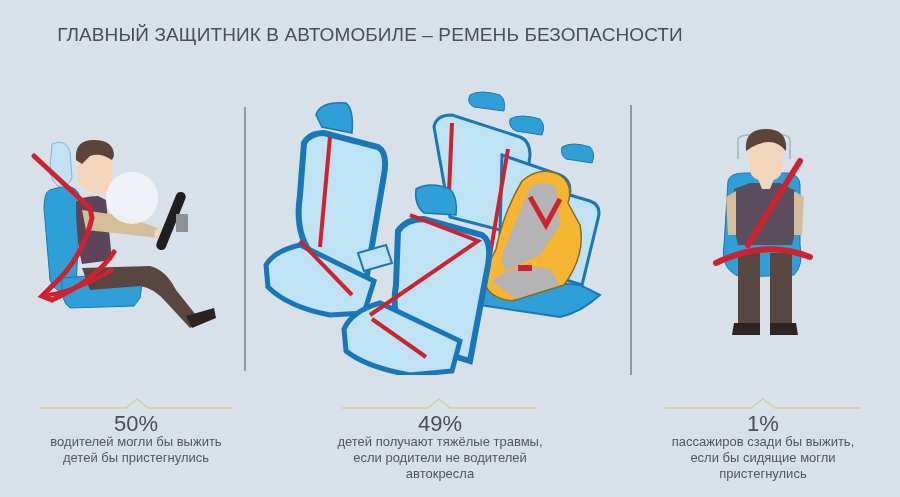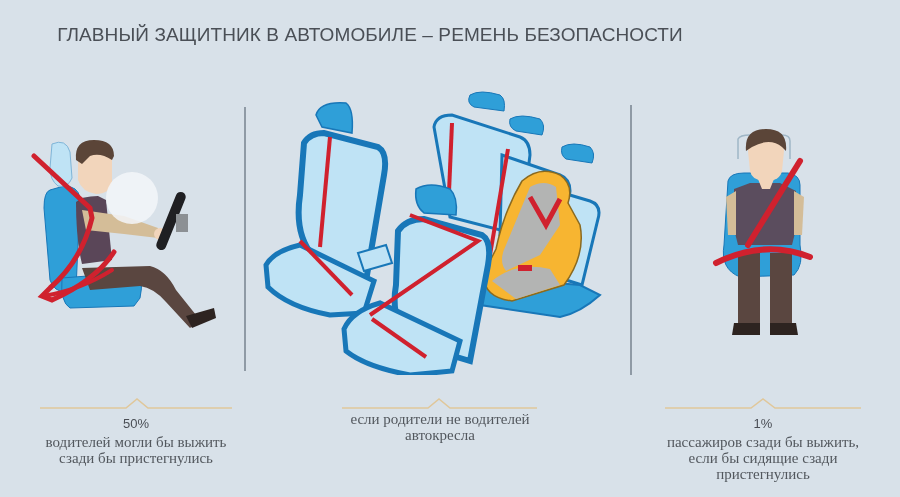--- a/index.html
+++ b/index.html
@@ -16,26 +16,26 @@
   }
   .divider {
     position: absolute; width: 2px; background: #8f9aa5;
   }
   .illus { position: absolute; }
   .stat {
     position: absolute; text-align: center; color: #4f545a;
   }
   .stat .pointer { display: block; margin: 0 auto; }
   .stat .value {
-    font-size: 13px; color: #4a4e55; margin-top: 3px; line-height: 20px;
+    font-size: 22px; color: #4a4e55; margin-top: 3px; line-height: 20px;
     font-family: "Liberation Sans", sans-serif;
   }
   .stat .line {
-    font-size: 15px; line-height: 16px; color: #52575d;
-    font-family: Liberation Serif, serif;
+    font-size: 13px; line-height: 16px; color: #52575d;
+    font-family: Liberation Sans, sans-serif;
   }
 </style>
 </head>
 <body>
 
 <div class="title">ГЛАВНЫЙ ЗАЩИТНИК В АВТОМОБИЛЕ – РЕМЕНЬ БЕЗОПАСНОСТИ</div>
 
 <div class="divider" style="left:244px; top:107px; height:264px;"></div>
 <div class="divider" style="left:630px; top:105px; height:270px;"></div>
 
@@ -141,30 +141,32 @@
     <path d="M16 138 Q64 114 110 132" fill="none" stroke="#d0212e" stroke-width="6" stroke-linecap="round"></path>
   </svg>
 </div>
 
 <div class="stat" style="left:30px; top:397px; width:212px;">
   <svg class="pointer" width="212" height="14" viewBox="0 0 212 14">
     <polyline points="10,11 96,11 107,2 118,11 202,11" fill="none" stroke="#e0c79a" stroke-width="1.5"></polyline>
   </svg>
   <div class="value">50%</div>
   <div class="line">водителей могли бы выжить</div>
-  <div class="line">сзади бы пристегнулись</div>
+  <div class="line">детей бы пристегнулись</div>
 </div>
 
 <div class="stat" style="left:330px; top:397px; width:220px;">
   <svg class="pointer" width="220" height="14" viewBox="0 0 220 14">
     <polyline points="12,11 98,11 109,2 120,11 207,11" fill="none" stroke="#e0c79a" stroke-width="1.5"></polyline>
   </svg>
+  <div class="value">49%</div>
+  <div class="line">детей получают тяжёлые травмы,</div>
   <div class="line">если родители не водителей автокресла</div>
 </div>
 
 <div class="stat" style="left:655px; top:397px; width:216px;">
   <svg class="pointer" width="216" height="14" viewBox="0 0 216 14">
     <polyline points="10,11 96,11 108,2 120,11 206,11" fill="none" stroke="#e0c79a" stroke-width="1.5"></polyline>
   </svg>
   <div class="value">1%</div>
   <div class="line">пассажиров сзади бы выжить,</div>
-  <div class="line">если бы сидящие сзади пристегнулись</div>
+  <div class="line">если бы сидящие могли пристегнулись</div>
 </div>
 
 </body></html>

